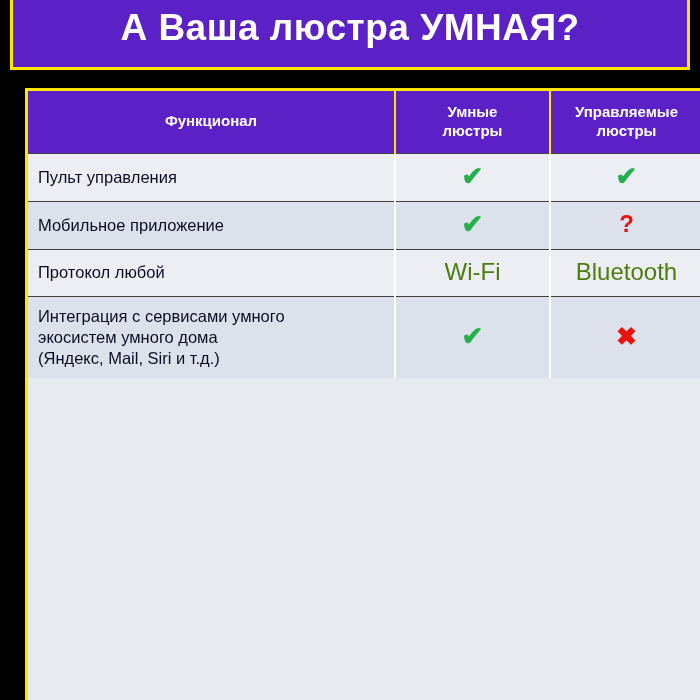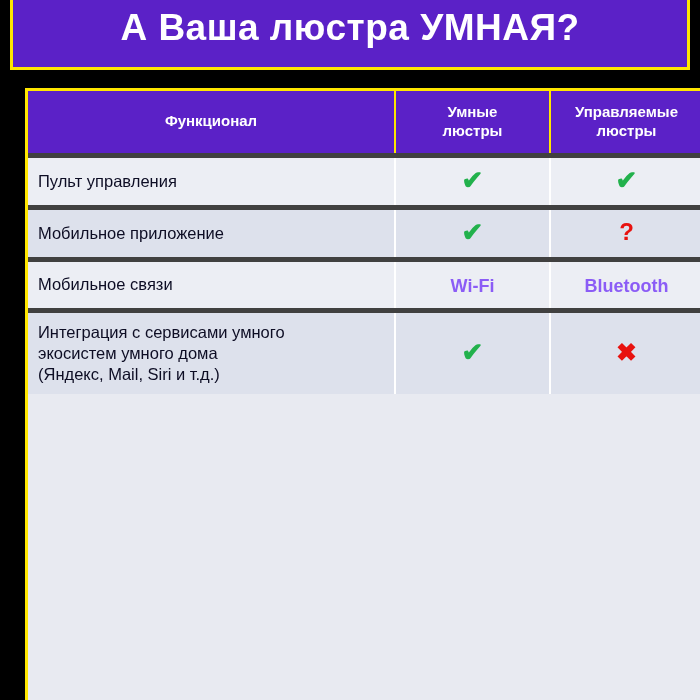--- a/index.html
+++ b/index.html
@@ -71,21 +71,21 @@
     padding: 12px 6px;
     text-align: center;
     border-right: 2px solid #ffe600;
     line-height: 1.25;
     height: 36px;
     vertical-align: middle;
   }
   thead th:last-child { border-right: none; }
 
   tbody td {
-    border-top: 5px solid #404040;
+    border-top: 1px solid #404040;
     border-right: 2px solid #ffffff;
     padding: 9px 10px;
     font-size: 16.5px;
     color: #0d0d24;
     vertical-align: middle;
     line-height: 1.28;
     margin-top: 17px;
   }
   tbody td:last-child { border-right: none; }
   tbody tr.odd td { background: #eceef4; }
@@ -94,21 +94,21 @@
   td.feature { text-align: left; }
   td.val {
     text-align: center;
     font-size: 22px;
     font-weight: bold;
     padding: 9px 4px;
   }
   .mark-check { color: #22b14c; font-size: 26px; font-weight: bold; line-height: 1; }
   .mark-cross { color: #e8120f; font-size: 25px; font-weight: bold; line-height: 1; }
   .mark-question { color: #e8120f; font-size: 24px; font-weight: bold; line-height: 1; }
-  .mark-text { color: #8b5cf6; font-size: 18px; font-weight: bold; line-height: 1; }
+  .mark-text { color: #4d7c0f; font-size: 24px; font-weight: normal; line-height: 1; }
   .feature-line { display: block; }
 </style>
 </head>
 <body>
 
 <div class="poster">
 
   <div class="title-bar">
     <div class="title-text">А Ваша люстра УМНАЯ?</div>
   </div>
@@ -154,21 +154,21 @@
           <td class="val">
             <span class="mark-check">✔</span>
           </td>
           <td class="val">
             <span class="mark-question">?</span>
           </td>
         </tr>
 
         <tr class="odd">
           <td class="feature">
-            <span class="feature-line">Мобильное связи</span>
+            <span class="feature-line">Протокол любой</span>
           </td>
           <td class="val">
             <span class="mark-text">Wi-Fi</span>
           </td>
           <td class="val">
             <span class="mark-text">Bluetooth</span>
           </td>
         </tr>
 
 

